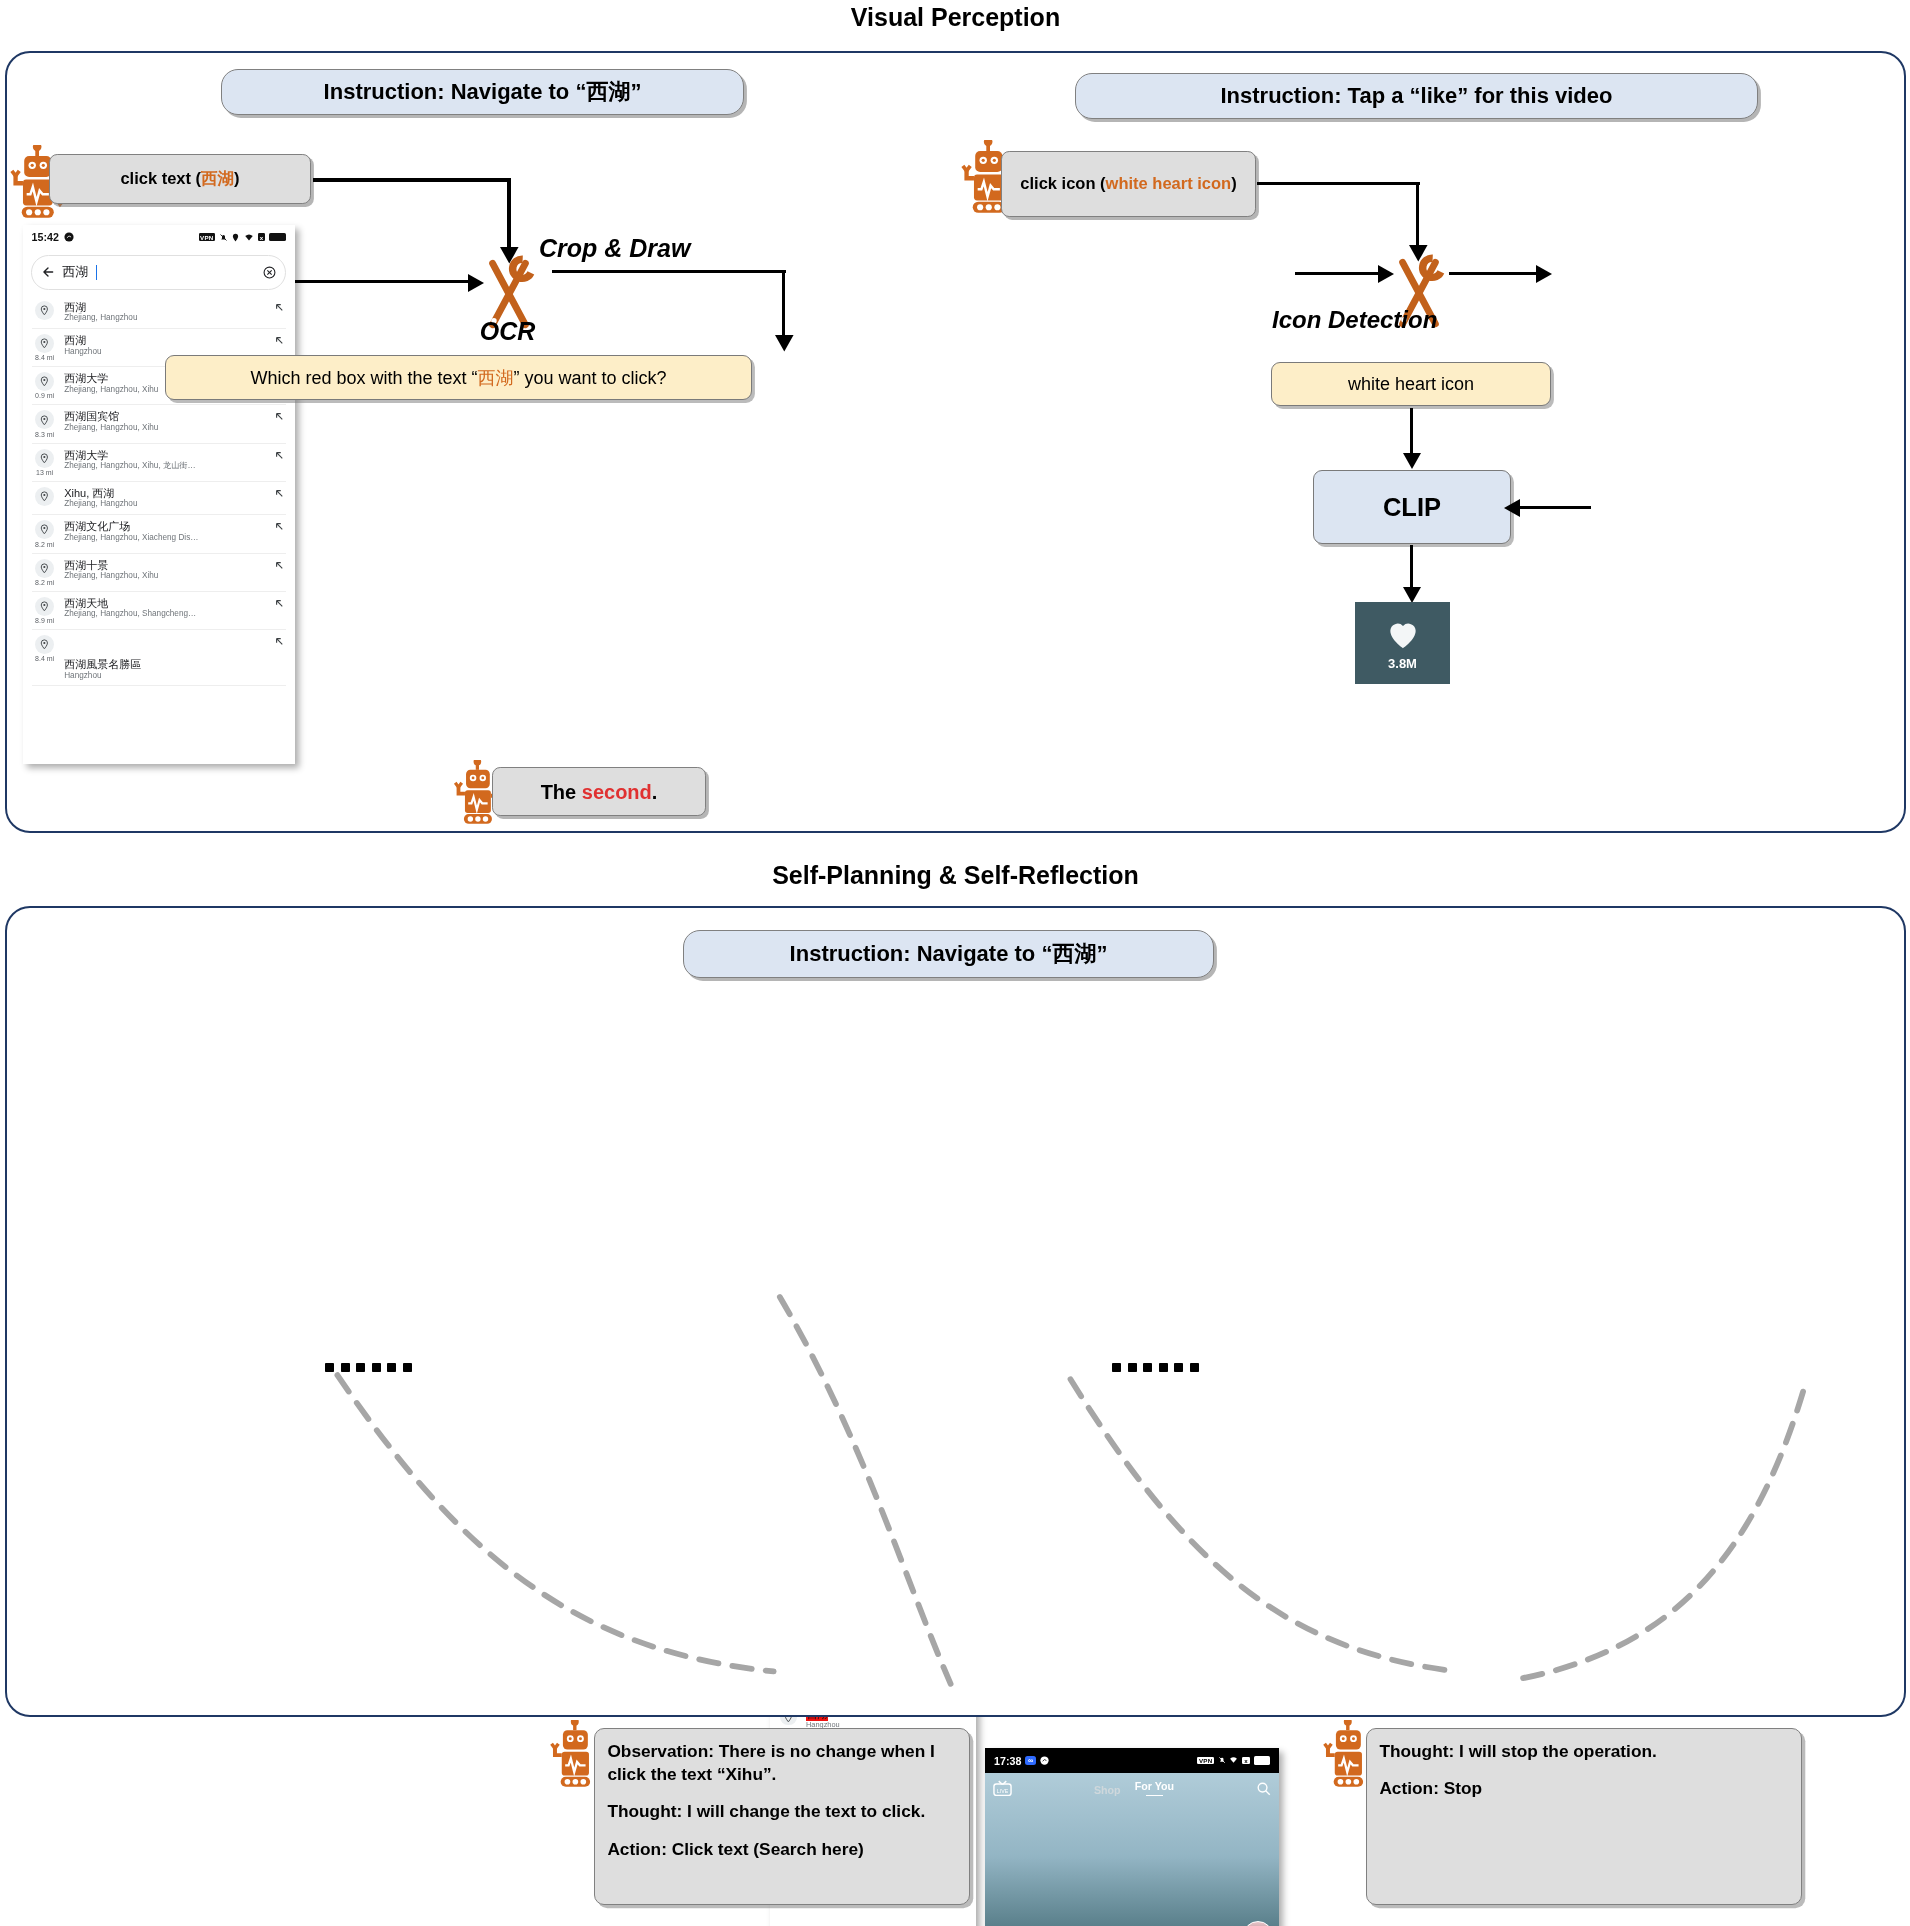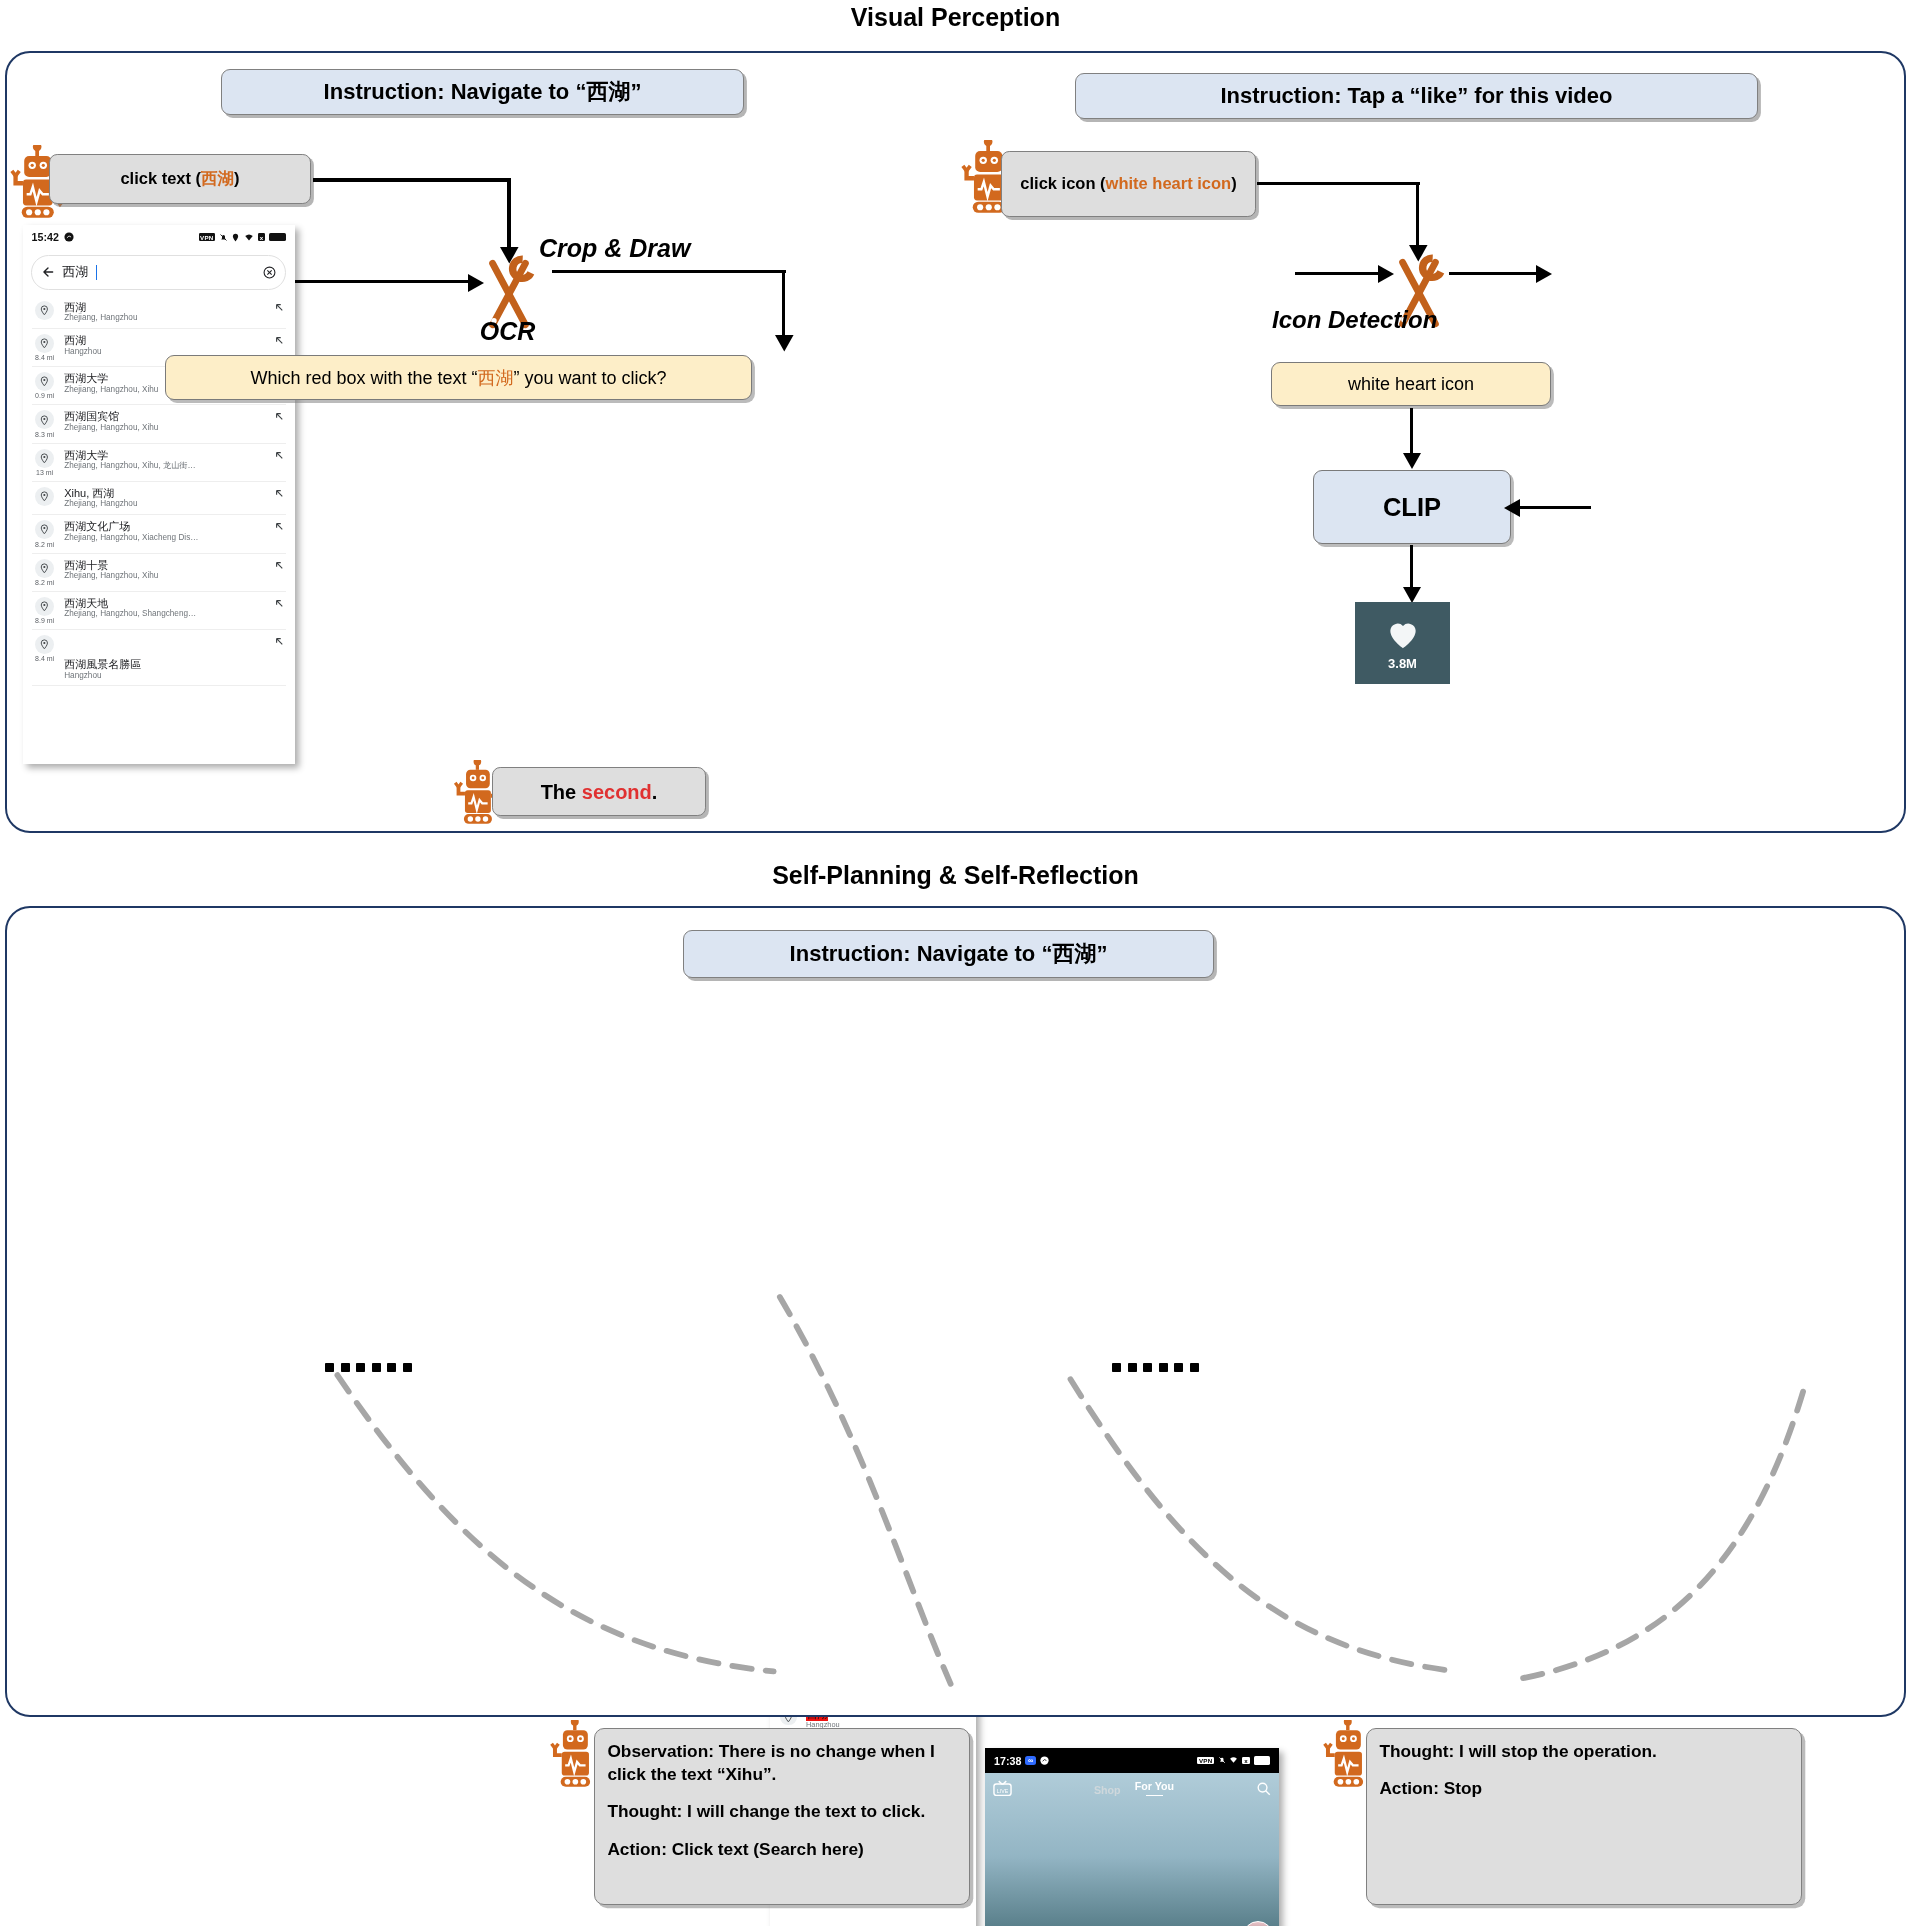--- a/index.html
+++ b/index.html
@@ -16,21 +16,21 @@
     font-weight:bold; font-size:25px; color:#000;
     text-align:center; width:100%;
     font-family:"Liberation Sans", sans-serif;
   }
   
   .panel {
     border:2.9px solid #1f3864; border-radius:25px; background:#fff;
   }
   
   .instr-box {
-    background:#dce5f2; border:1.2px solid #808080; border-radius:9px;
+    background:#dce5f2; border:1.2px solid #808080; border-radius:17px;
     box-shadow:2.9px 2.9px 0 rgba(120,120,120,0.55);
     display:flex; align-items:center; justify-content:center;
     font-weight:bold; font-size:22px; color:#000; padding:5.8px 14px;
     text-align:center; line-height:1.15;
   }
   
   .act-box {
     background:#dedede; border:1.2px solid #808080; border-radius:8.2px;
     box-shadow:2.9px 2.9px 0 rgba(120,120,120,0.55);
     display:flex; align-items:center; justify-content:center;

